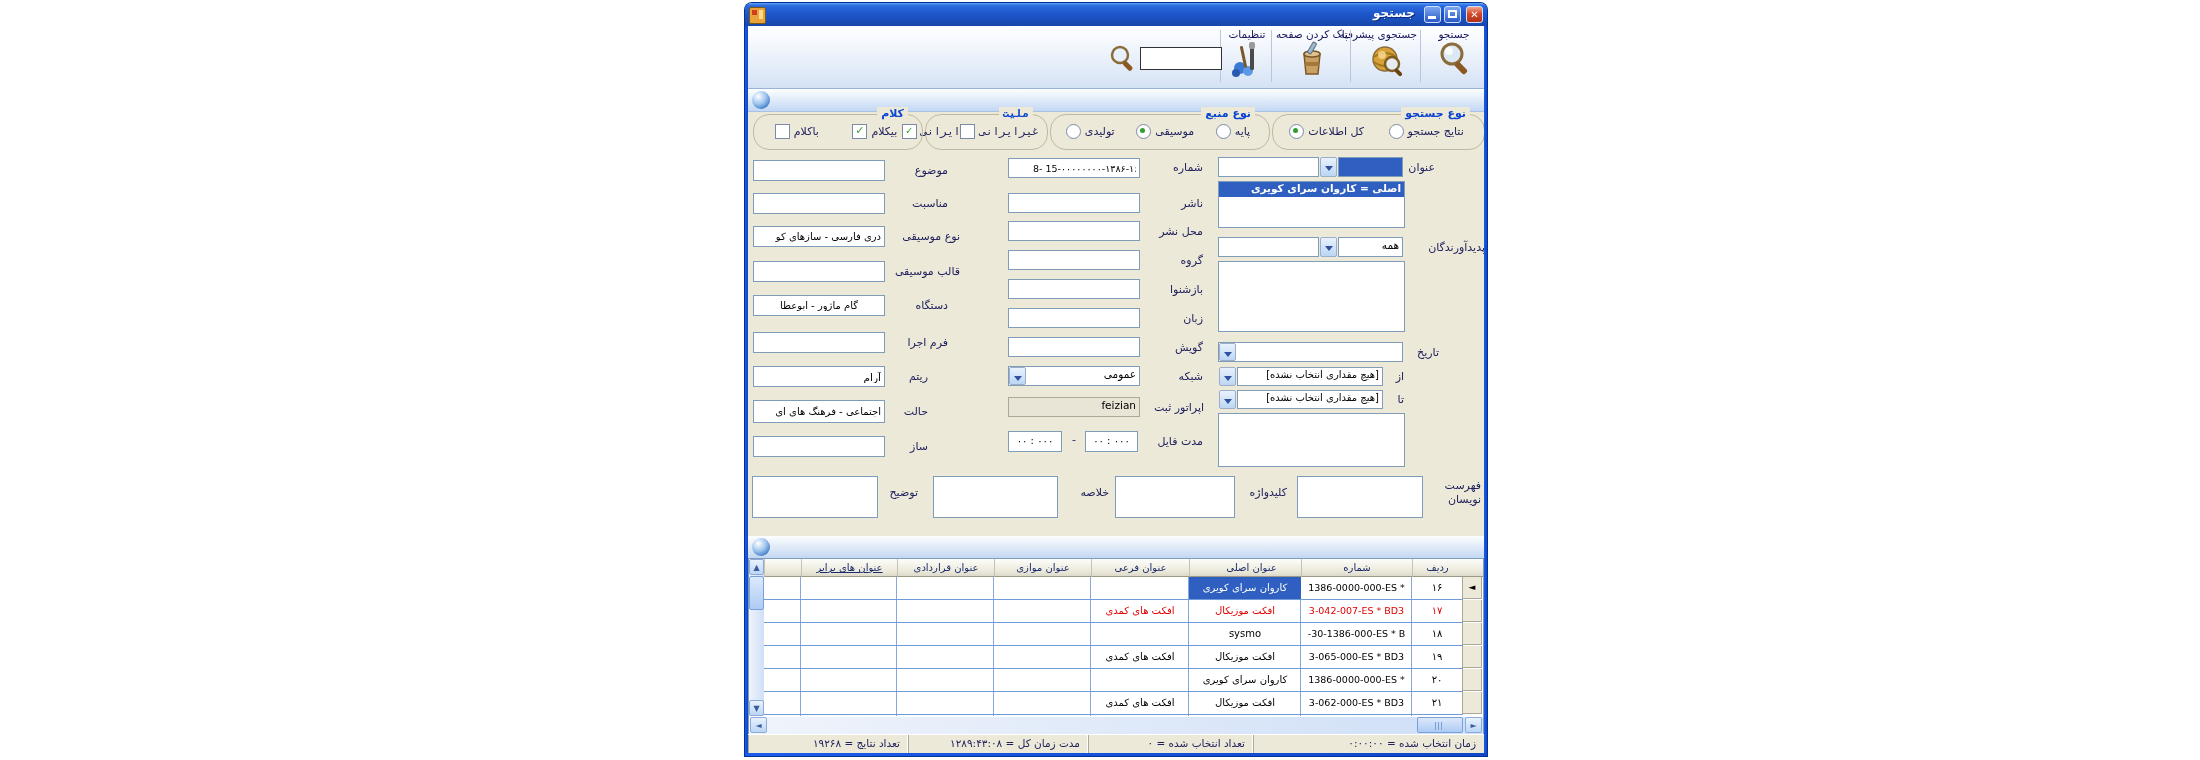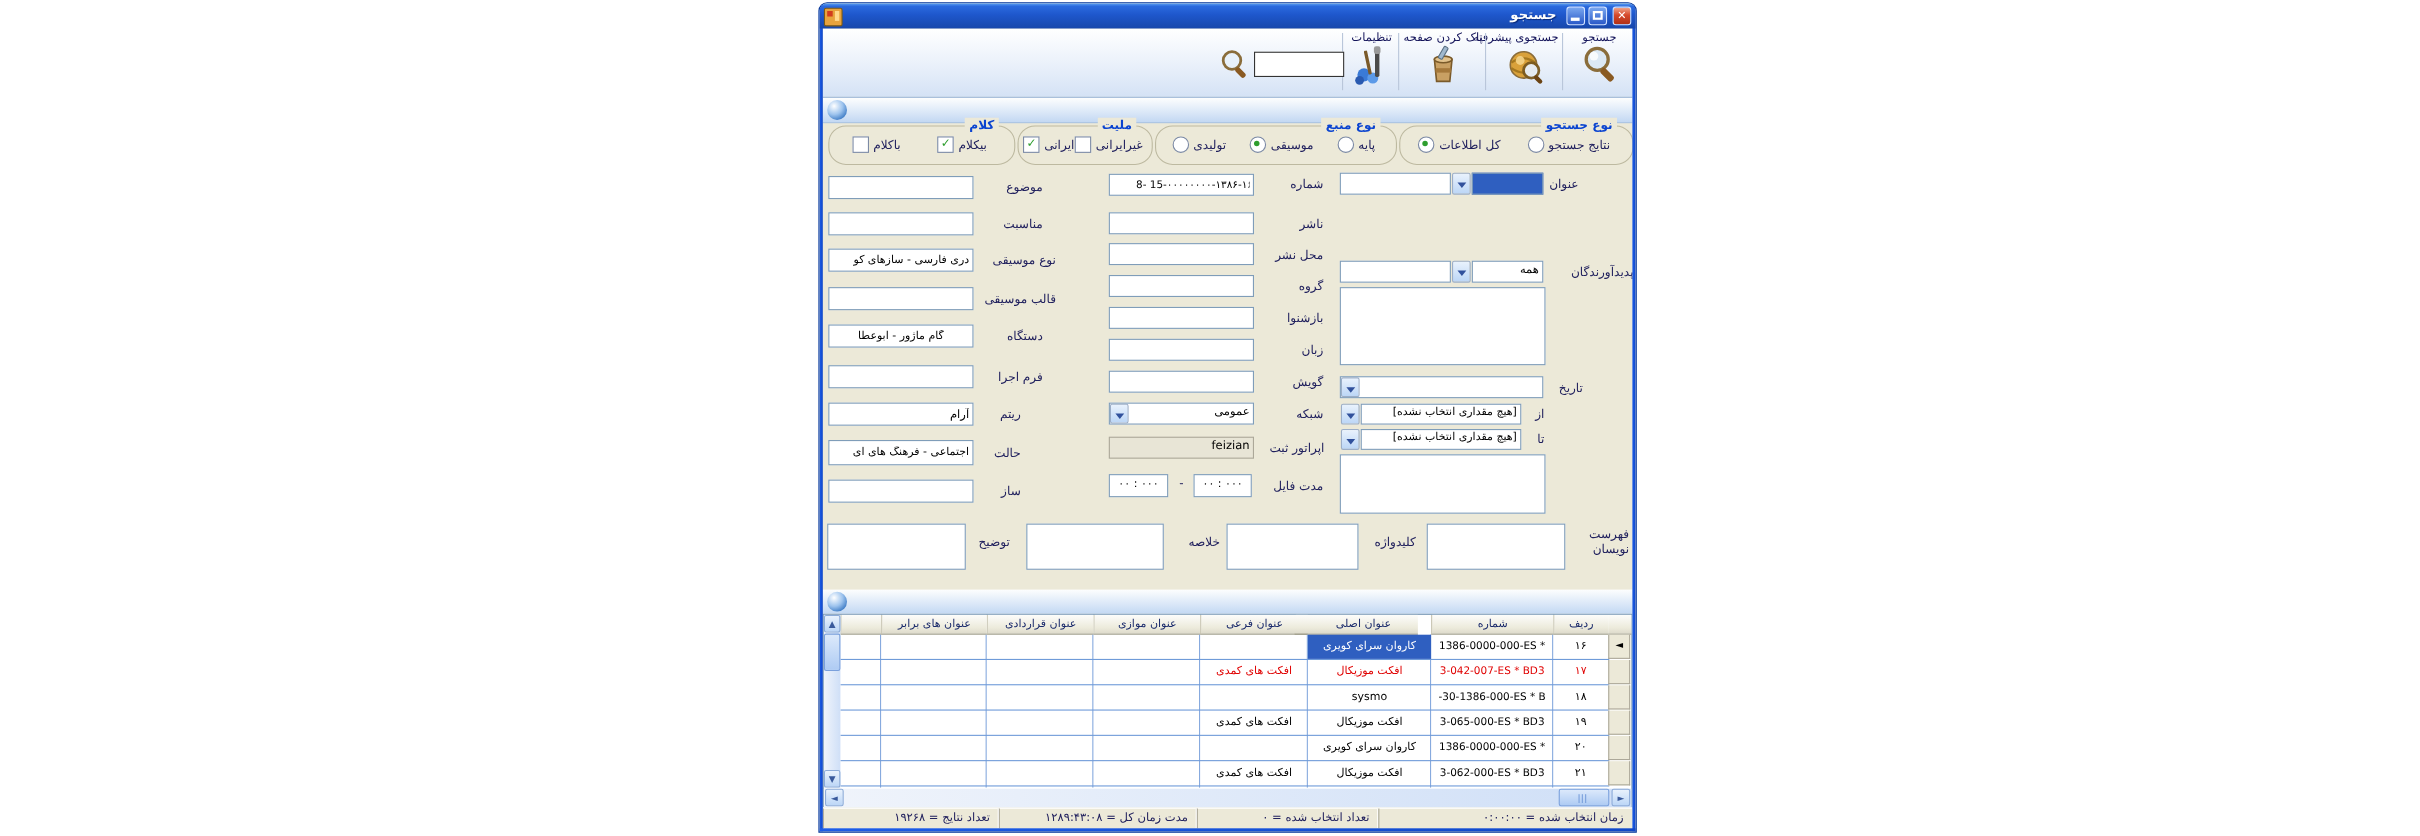--- a/index.html
+++ b/index.html
@@ -193,21 +193,21 @@
       <div class="opt">
         <span class="t">موسیقی</span>
         <span class="radio sel"></span>
       </div>
       <div class="opt">
         <span class="t">پایه</span>
         <span class="radio"></span>
       </div>
     </div>
   </div>
-  <div class="groupbox" style="left:180px;top:111px;width:121px;">
+  <div class="groupbox" style="left:180px;top:111px;width:121px;font-family:Liberation Mono, monospace;">
     <div class="gb-label">ملیت</div>
     <div class="optrow">
       <div class="opt">
         <span class="t">ایرانی</span>
         <span class="check">✓</span>
       </div>
       <div class="opt">
         <span class="t">غیرایرانی</span>
         <span class="check"></span>
       </div>
@@ -224,20 +224,23 @@
         <span class="t">بیکلام</span>
         <span class="check">✓</span>
       </div>
     </div>
   </div>
 
   <div class="lbl" style="left:655px;top:158px;width:35px;">عنوان</div>
   <div class="bluecombo" style="left:593px;top:154px;width:65px;height:20px;"></div>
   <div class="ddbtn" style="left:575px;top:154px;height:20px;"></div>
   <input class="inp" style="left: 473px; top: 154px; width: 101px; height: 20px;" value="">
+  <div class="listbox" style="left:473px;top:178px;width:187px;height:47px;">
+    <div class="lb-sel">اصلی = کاروان سرای کویری</div>
+  </div>
 
   <div class="lbl" style="left:655px;top:238px;width:84px;left:656px;">پدیدآورندگان</div>
   <div class="inp" style="left:593px;top:234px;width:65px;height:20px;">همه</div>
   <div class="ddbtn" style="left:575px;top:234px;height:20px;"></div>
   <input class="inp" style="left: 473px; top: 234px; width: 101px; height: 20px;">
   <div class="listbox" style="left:473px;top:258px;width:187px;height:71px;"></div>
 
   <div class="lbl" style="left:662px;top:343px;width:32px;">تاریخ</div>
   <div class="inp" style="left:473px;top:339px;width:185px;height:20px;"></div>
   <div class="ddbtn" style="left:474px;top:340px;height:18px;"></div>
@@ -309,25 +312,25 @@
 
   <div class="strip" style="top:533px;">
     <div class="sphere"></div>
   </div>
 
   <div class="tablewrap">
 
     <div class="thead-cell" style="left:713px;width:21px;border-left:none;"></div>
     <div class="thead-cell" style="left:663px;width:50px;">ردیف</div>
     <div class="thead-cell" style="left:552px;width:111px;">شماره</div>
-    <div class="thead-cell" style="left:428px;width:112px;padding-left:12px;">عنوان اصلی</div>
+    <div class="thead-cell" style="left:440px;width:112px;padding-left:12px;">عنوان اصلی</div>
     <div class="thead-cell" style="left:342px;width:98px;">عنوان فرعی</div>
     <div class="thead-cell" style="left:245px;width:97px;">عنوان موازی</div>
     <div class="thead-cell" style="left:148px;width:97px;">عنوان قراردادی</div>
-    <div class="thead-cell" style="left:52px;width:96px;">عنوان های برابر</div>
+    <div class="thead-cell" style="left:52px;width:96px;text-decoration:underline;">عنوان های برابر</div>
     <div class="thead-cell" style="left:15px;width:37px;"></div>
 
     <div class="vline" style="left:51px;"></div>
     <div class="vline" style="left:147px;"></div>
     <div class="vline" style="left:244px;"></div>
     <div class="vline" style="left:341px;"></div>
     <div class="vline" style="left:439px;"></div>
     <div class="vline" style="left:551px;"></div>
     <div class="vline" style="left:662px;"></div>
 

